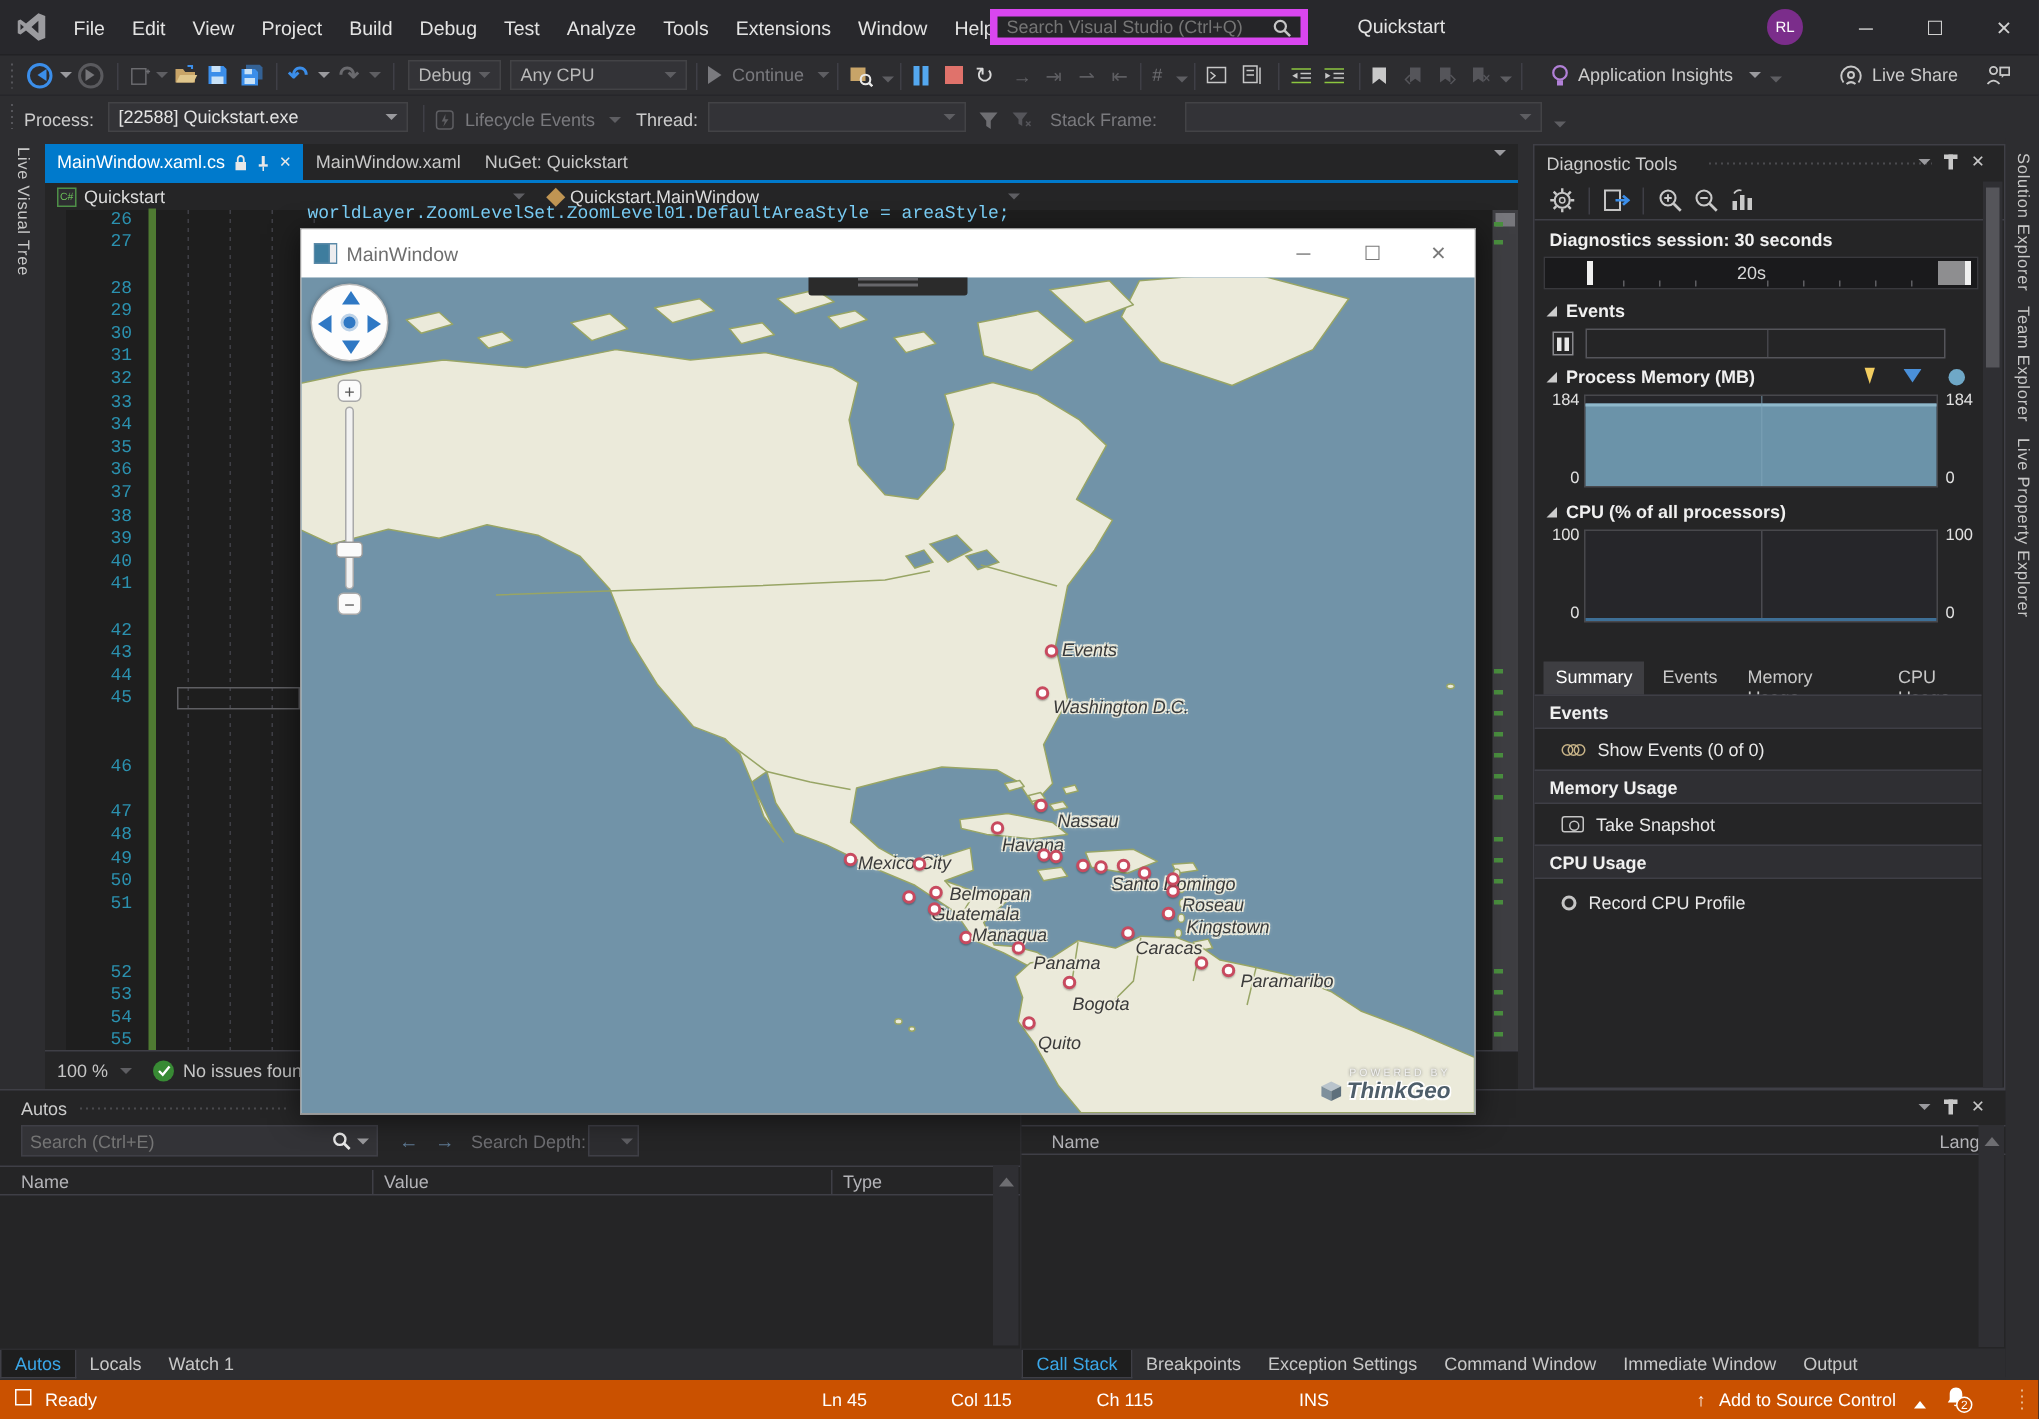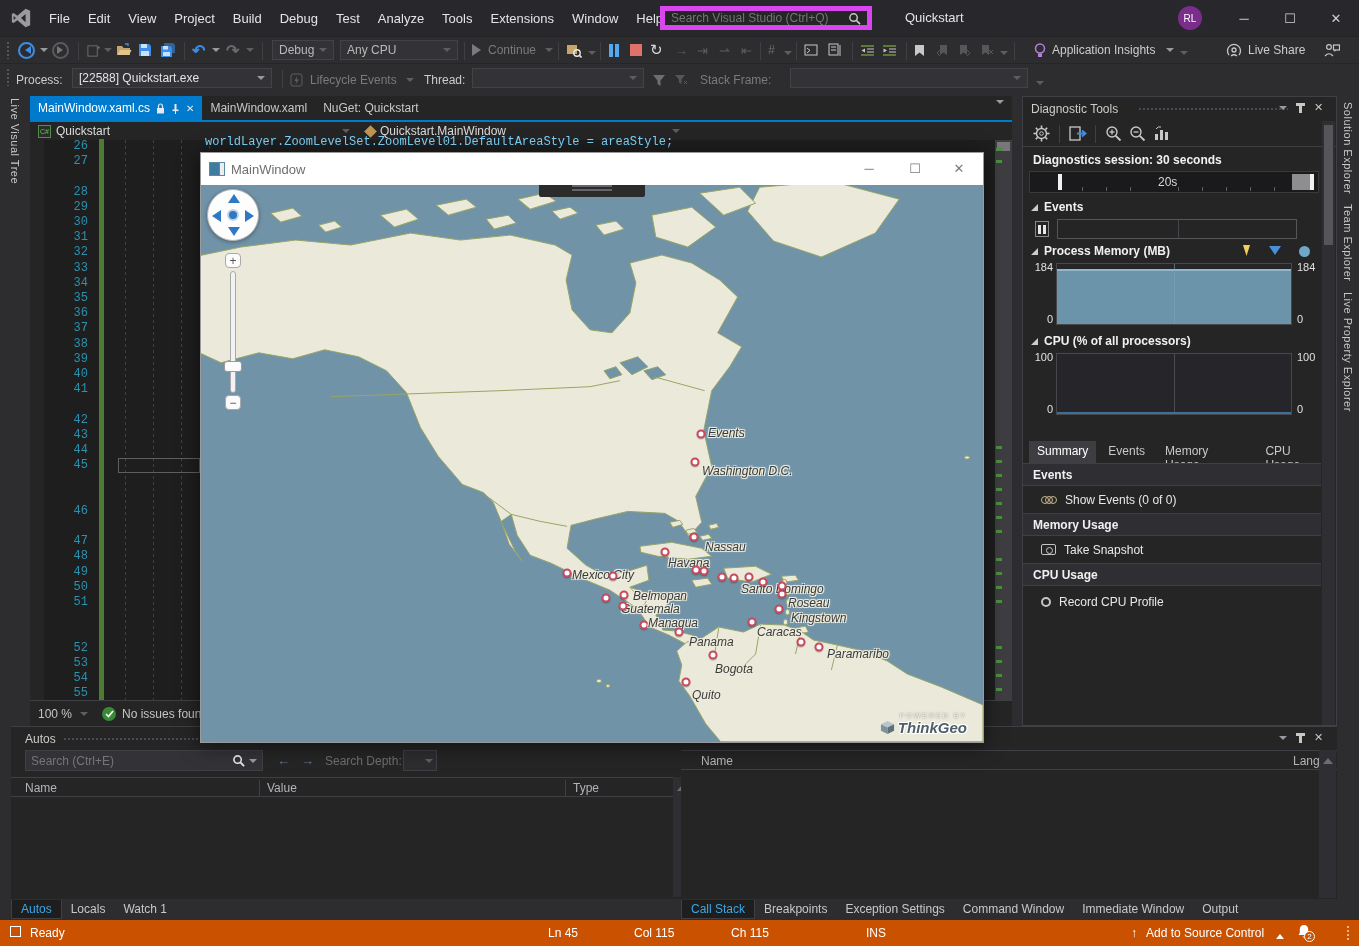--- a/index.html
+++ b/index.html
@@ -123,21 +123,21 @@
   .ring { display:inline-block; width:8px; height:8px; border:1px solid #C8B488; border-radius:50%; }
   .ring + .ring { margin-left:-4px; }
   .camicon { width:15px; height:11px; border:1px solid #C5C5C5; border-radius:2px; position:relative; }
   .camicon:after { content:""; position:absolute; left:4px; top:2px; width:5px; height:5px;
     border:1px solid #C5C5C5; border-radius:50%; }
   .recicon { width:10px; height:10px; border:2px solid #C5C5C5; border-radius:50%; }
   #diag-scroll { left:299px; top:24px; width:13px; height:604px; background:#2F2F33; }
   #diag-thumb { position:absolute; left:2px; top:4px; width:9px; height:120px; background:#55555A; }
   
   #autos { left:0; top:726px; width:680px; height:192px; background:#252526; border-top:1px solid #3F3F46;
-    color:#C8C8C8; font-size:12px;margin-left:11px; }
+    color:#C8C8C8; font-size:12px; }
   #autos-title { left:14px; top:5px; color:#CCCCCC; }
   #autos-dots { left:52px; top:10px; width:140px; height:4px;
     background-image:radial-gradient(#4A4A4E 1px, transparent 1px); background-size:4px 4px; }
   #autos-search { left:14px; top:23px; width:238px; height:21px; background:#333337; border:1px solid #3F3F46;
     display:flex; align-items:center; padding:0 5px; }
   #autos-search input { flex:1; background:transparent; border:0; outline:0; color:#9A9A9E; font-size:12px;
     font-family:"Liberation Sans",sans-serif; }
   .navarrow { font-size:13px; color:#5E7A94; }
   #depth-combo { left:392px; top:23px; width:34px; height:21px; background:#2D2D30; border:1px solid #3F3F46;
     display:flex; align-items:center; justify-content:flex-end; padding-right:3px; }

